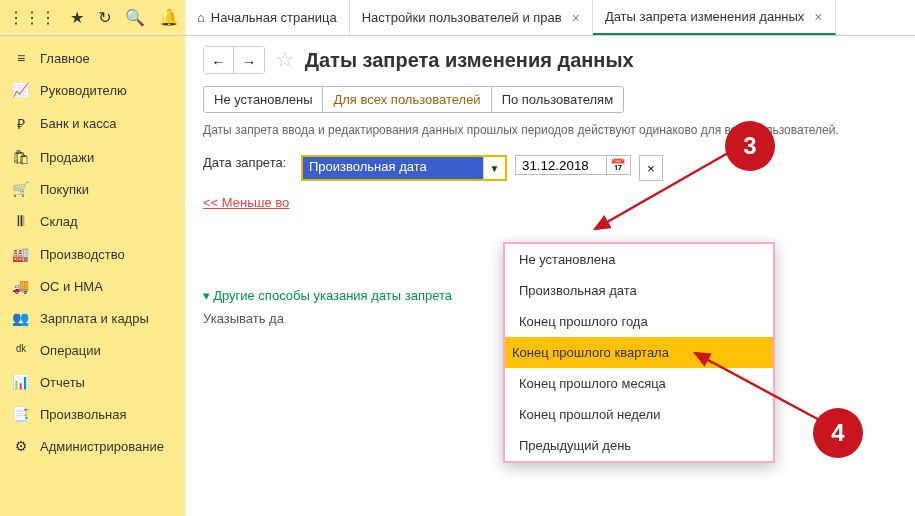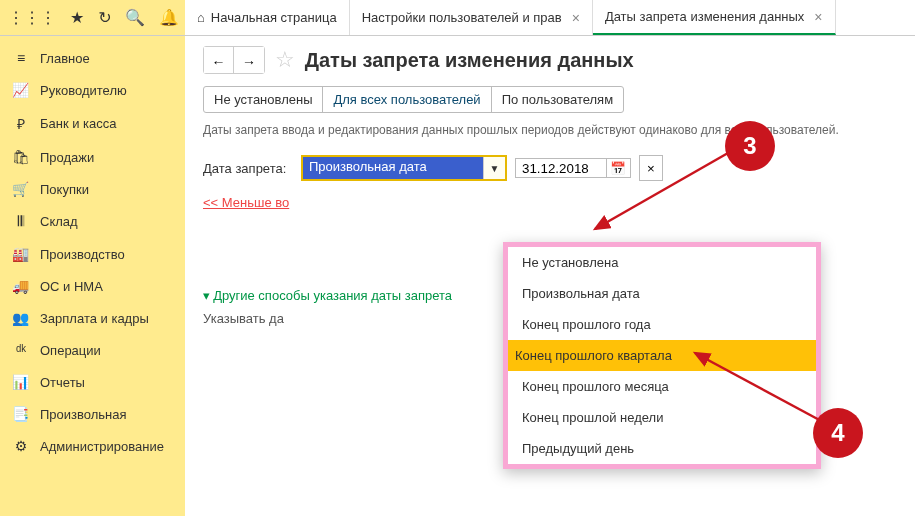--- a/index.html
+++ b/index.html
@@ -18,36 +18,36 @@
 .content { flex: 1; background: #fff; padding: 10px 18px; position: relative; }
 .page-head { display: flex; align-items: center; gap: 10px; margin-bottom: 12px; }
 .nav-btns { display: flex; border: 1px solid #ccc; border-radius: 3px; }
 .nav-btns button { background: #fff; border: none; width: 30px; height: 26px; font-size: 14px; cursor: pointer; }
 .nav-btns button:first-child { border-right: 1px solid #ccc; }
 .star { font-size: 22px; color: #ccc; }
 .page-title { font-size: 20px; font-weight: bold; }
 .mode-row { display: flex; border: 1px solid #bbb; border-radius: 3px; width: fit-content; margin-bottom: 10px; }
 .mode-row div { padding: 5px 10px; border-right: 1px solid #bbb; cursor: pointer; }
 .mode-row div:last-child { border-right: none; }
-.mode-row .active { color: #0c4a6e; }
+.mode-row .active { color: #a16207; }
 .desc { color: #666; margin-bottom: 18px; font-size: 12px; }
-.form-row { display: flex; align-items: center; gap: 8px; margin-bottom: 14px; }
+.form-row { display: flex; gap: 8px; margin-bottom: 14px; }
 .form-label { min-width: 90px; }
 .combo { display: flex; border: 2px solid #e6b800; background: #fffef0; height: 26px; position: relative; }
 .combo-input { background: #3a5fcd; color: #fff; padding: 2px 6px; width: 180px; border: none; }
 .combo-btn { width: 22px; display: flex; align-items: center; justify-content: center; border-left: 1px solid #ccc; cursor: pointer; font-size: 10px; }
 .date-box { display: flex; border: 1px solid #bbb; height: 20px; }
 .date-box input { border: none; width: 90px; padding: 0 6px; }
 .date-box .ico { width: 24px; display: flex; align-items: center; justify-content: center; border-left: 1px solid #bbb; cursor: pointer; }
 .clear-btn { width: 24px; height: 26px; border: 1px solid #bbb; background: #fff; cursor: pointer; }
 .link { color: #ef4444; text-decoration: underline; cursor: pointer; margin-bottom: 18px; display: inline-block; }
 .other { color: #009646; margin-bottom: 8px; cursor: pointer; }
 .other::before { content: "▾ "; }
 .sub-label { color: #555; }
-.dropdown { position: absolute; left: 318px; top: 206px; width: 318px; background: #fff; border: 5px solid #f9a8d4; box-shadow: 0 4px 14px rgba(0,0,0,0.25); z-index: 10; }
+.dropdown { position: absolute; left: 318px; top: 206px; width: 272px; background: #fff; border: 2px solid #f9a8d4; box-shadow: 0 4px 14px rgba(0,0,0,0.25); z-index: 10; }
 .dropdown div { padding: 8px 14px; cursor: pointer; }
 .dropdown div.sel { background: #ffc107; padding-left: 7px; }
 .badge { position: absolute; width: 50px; height: 50px; background: #c9151e; border-radius: 50%; color: #fff; font-size: 24px; display: flex; align-items: center; justify-content: center; z-index: 20; font-weight: bold; }
 .b3 { left: 540px; top: 85px; }
 .b4 { left: 628px; top: 372px; }
 .arrow { position: absolute; z-index: 15; pointer-events: none; }
 </style>
 </head>
 <body>
 

